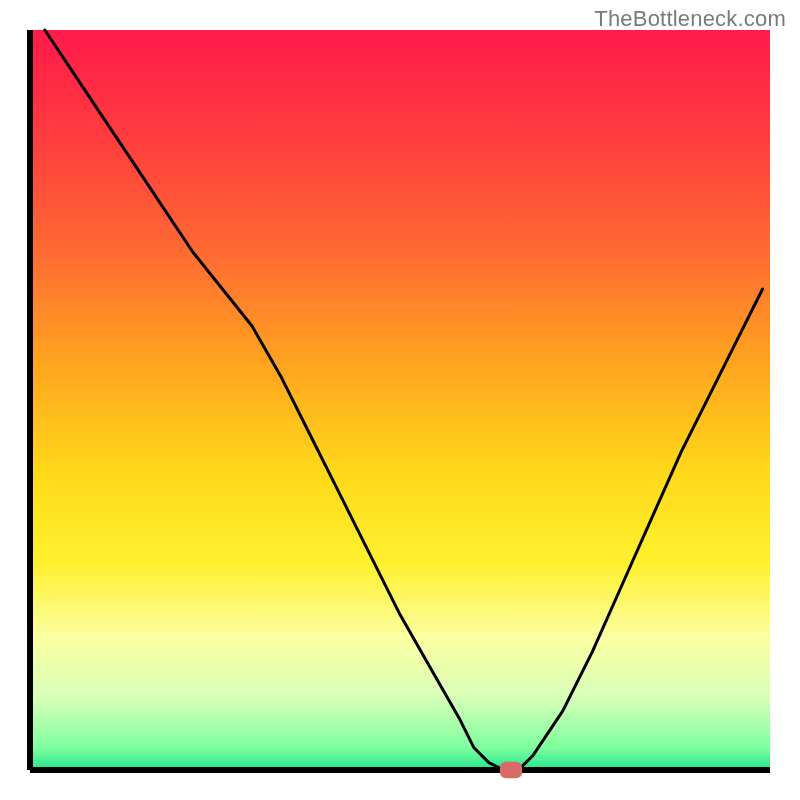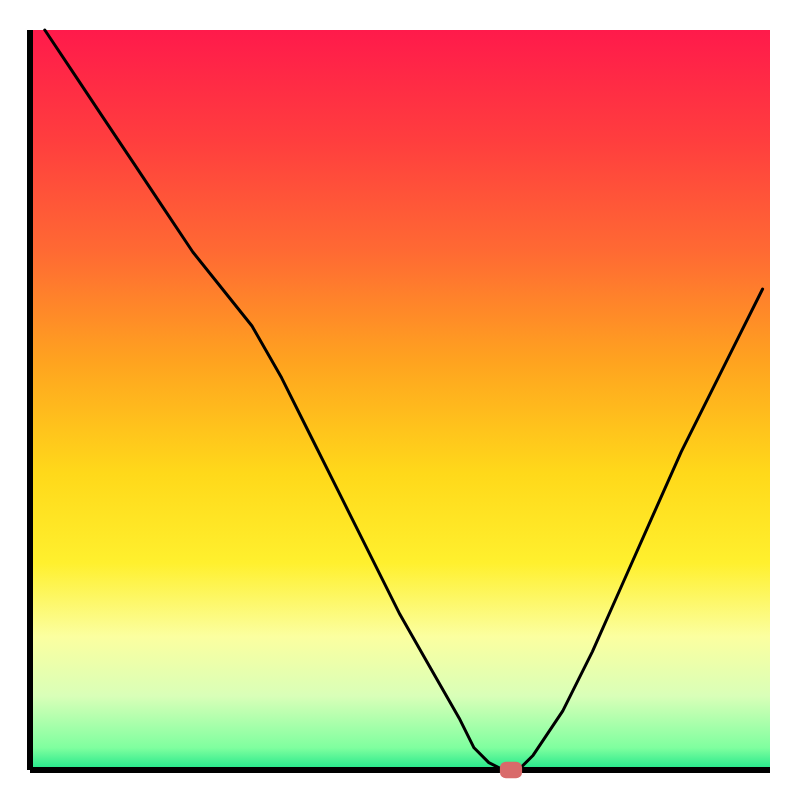--- a/index.html
+++ b/index.html
@@ -31,20 +31,21 @@
     left: 0;
     top: 0;
     width: 800px;
     height: 800px;
   }
 </style>
 </head>
 <body>
 
 <div class="chart-container">
+  <div class="watermark">TheBottleneck.com</div>
 
   <svg class="plot" viewBox="0 0 800 800">
     <defs>
       <linearGradient id="bg-grad" x1="0" y1="0" x2="0" y2="1">
           <stop offset="0%" stop-color="#ff1a4b"></stop>
           <stop offset="15%" stop-color="#ff3e3e"></stop>
           <stop offset="30%" stop-color="#ff6a33"></stop>
           <stop offset="45%" stop-color="#ffa41f"></stop>
           <stop offset="60%" stop-color="#ffd91a"></stop>
           <stop offset="72%" stop-color="#fff02e"></stop>

